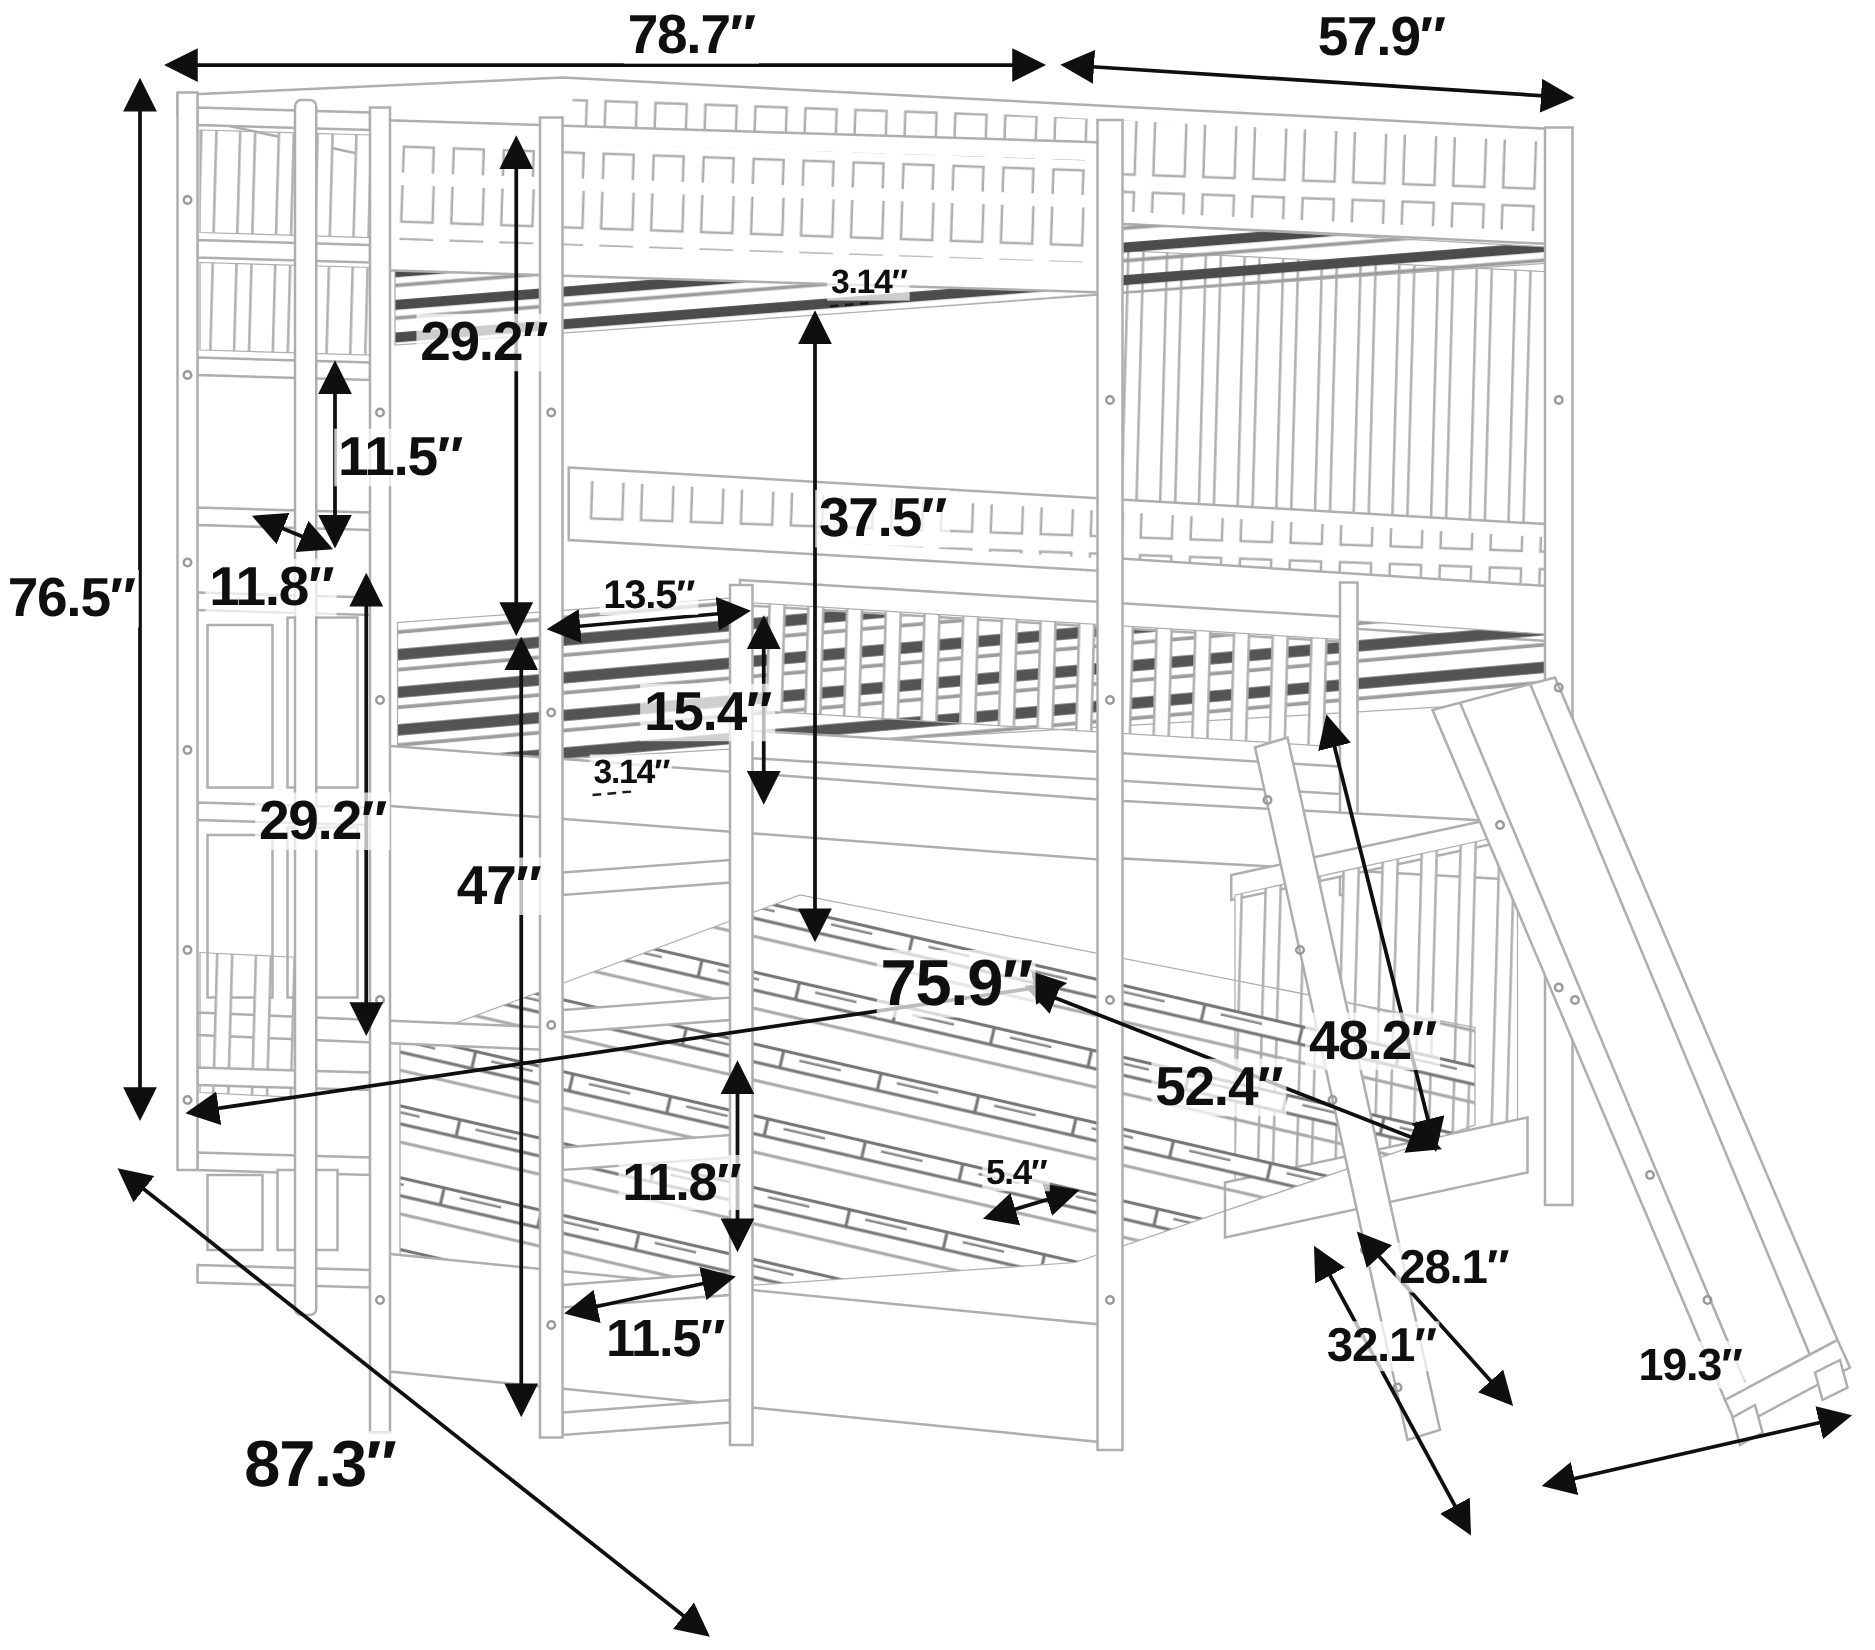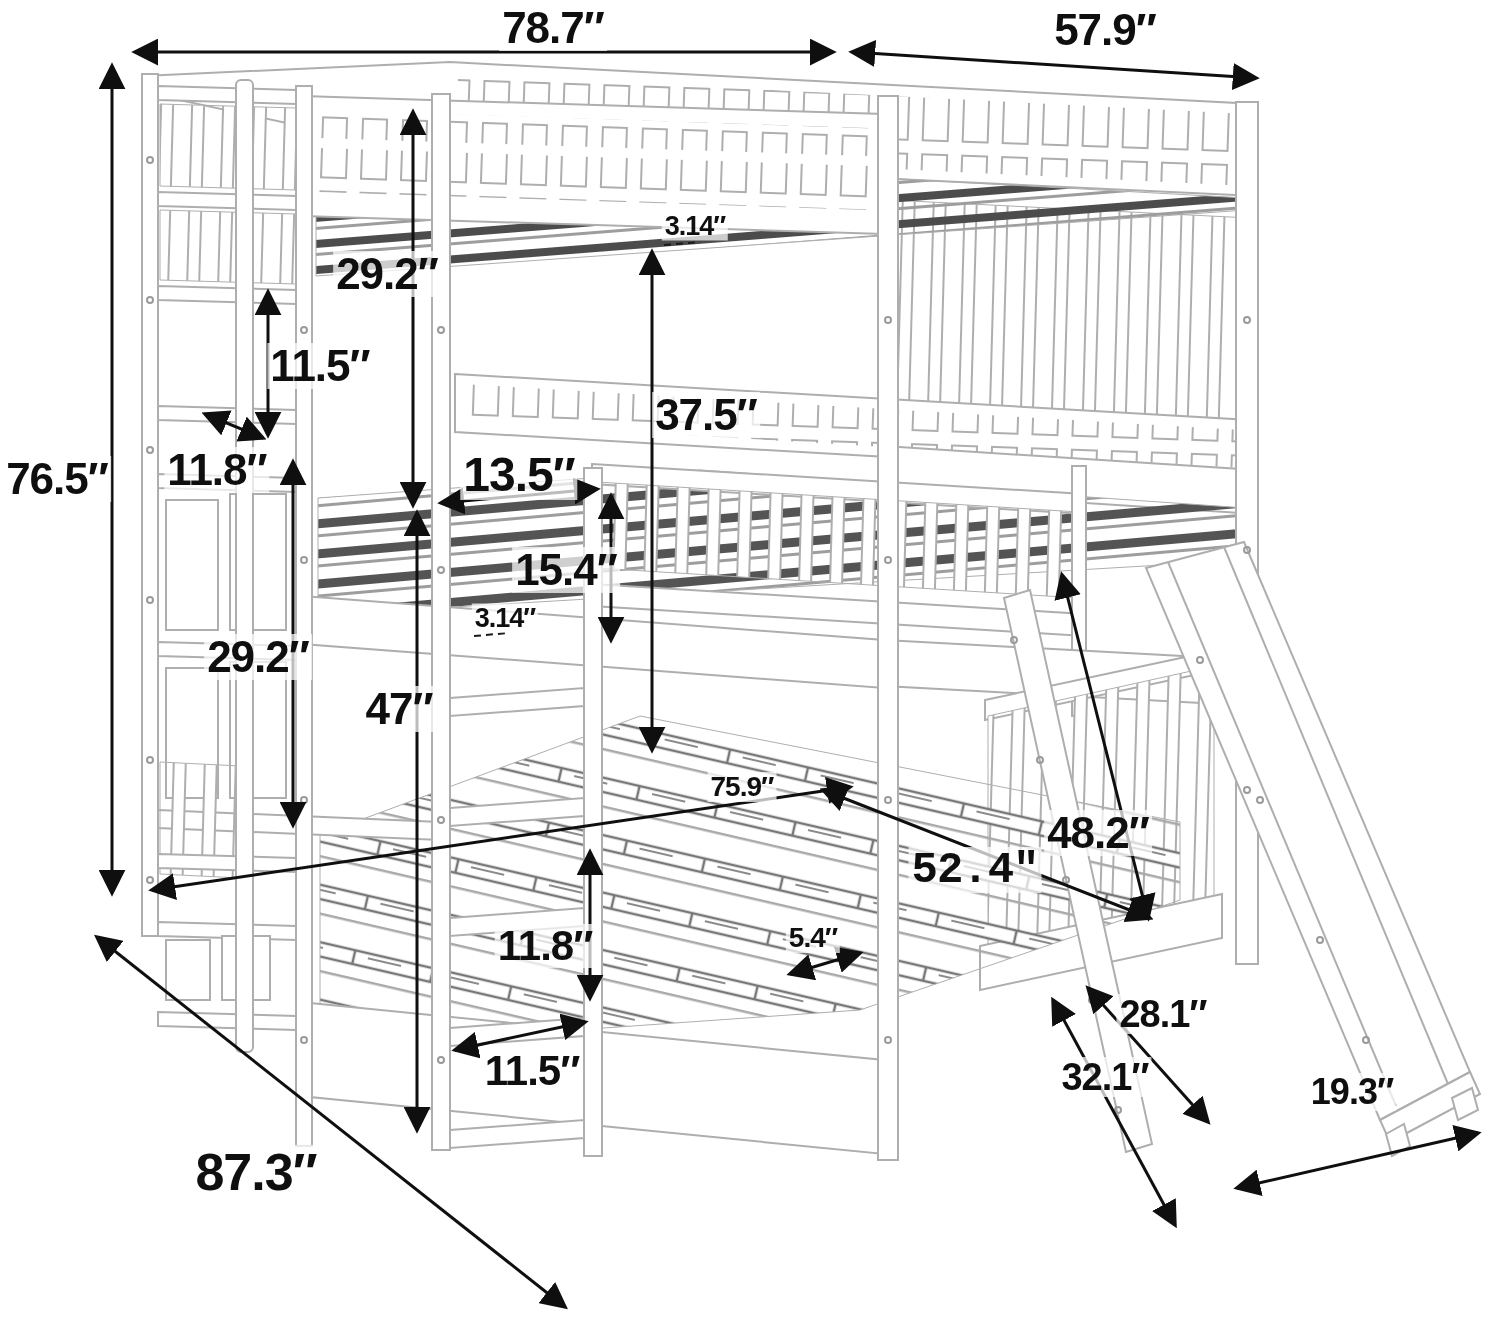--- a/index.html
+++ b/index.html
@@ -195,26 +195,26 @@
   <div id="label-layer">
       <div class="dim-label" style="left: 553px; top: 28px; font-size: 44px;">78.7″</div>
       <div class="dim-label" style="left: 1093px; top: 30px; font-size: 44px; margin-left: 12px;">57.9″</div>
       <div class="dim-label" style="left: 57px; top: 479px; font-size: 44px;">76.5″</div>
       <div class="dim-label" style="left: 387px; top: 274px; font-size: 44px;">29.2″</div>
       <div class="dim-label" style="left: 320px; top: 366px; font-size: 44px;">11.5″</div>
       <div class="dim-label" style="left: 217px; top: 470px; font-size: 44px;">11.8″</div>
       <div class="dim-label" style="left: 258px; top: 657px; font-size: 44px;">29.2″</div>
       <div class="dim-label" style="left: 706px; top: 415px; font-size: 44px;">37.5″</div>
       <div class="dim-label" style="left: 695px; top: 226px; font-size: 27px;">3.14″</div>
-      <div class="dim-label" style="left: 519px; top: 475px; font-size: 48px; text-align: right;">13.5″</div>
+      <div class="dim-label" style="left: 519px; top: 475px; font-size: 32px; text-align: right;">13.5″</div>
       <div class="dim-label" style="left: 566px; top: 570px; font-size: 44px;">15.4″</div>
       <div class="dim-label" style="left: 505px; top: 618px; font-size: 27px;">3.14″</div>
       <div class="dim-label" style="left: 399px; top: 709px; font-size: 44px;">47″</div>
-      <div class="dim-label" style="left: 742px; top: 787px; font-size: 28px;">75.9″</div>
-      <div class="dim-label" style="left: 975px; top: 870px; font-size: 44px; font-family: Liberation Mono, monospace;">52.4″</div>
+      <div class="dim-label" style="left: 765px; top: 787px; font-size: 52px;">75.9″</div>
+      <div class="dim-label" style="left: 975px; top: 870px; font-size: 44px;">52.4″</div>
       <div class="dim-label" style="left: 1098px; top: 800px; font-size: 44px; margin-top: 33px;">48.2″</div>
       <div class="dim-label" style="left: 545px; top: 946px; font-size: 42px;">11.8″</div>
       <div class="dim-label" style="left: 813px; top: 938px; font-size: 28px;">5.4″</div>
       <div class="dim-label" style="left: 1163px; top: 1014px; font-size: 38px;">28.1″</div>
       <div class="dim-label" style="left: 1105px; top: 1077px; font-size: 38px;">32.1″</div>
       <div class="dim-label" style="left: 532px; top: 1071px; font-size: 42px;">11.5″</div>
       <div class="dim-label" style="left: 256px; top: 1172px; font-size: 52px;">87.3″</div>
       <div class="dim-label" style="left: 1352px; top: 1092px; font-size: 36px;">19.3″</div>
     </div>
 </div>

